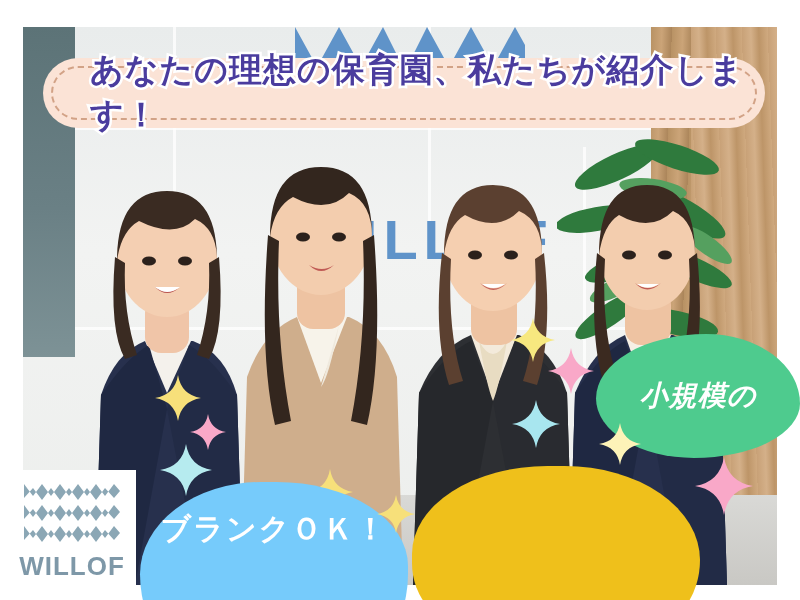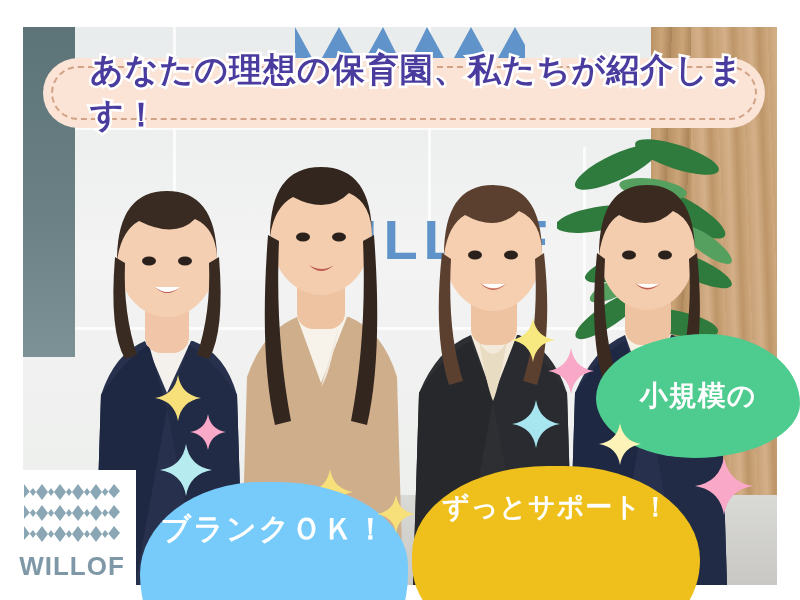--- a/index.html
+++ b/index.html
@@ -55,21 +55,21 @@
           font-size:33px;font-weight:bold;color:#4a3c9e;letter-spacing:1px;
           -webkit-text-stroke:5px #ffffff;paint-order:stroke fill;
           font-family:"Liberation Sans","DejaVu Sans",sans-serif;padding-left:47px;}
 
   
   .blob{position:absolute;display:flex;align-items:center;justify-content:center;
         text-align:center;color:#ffffff;font-weight:bold;line-height:1.16;
         font-family:"Liberation Sans","DejaVu Sans",sans-serif;}
 
   .blob-green{left:596px;top:334px;width:204px;height:124px;background:#4ecb8e;
-        border-radius:54% 46% 52% 48%/52% 56% 44% 48%;font-size:28px;letter-spacing:1px;}
+        border-radius:54% 46% 52% 48%/52% 56% 44% 48%;font-size:28px;letter-spacing:1px;font-style:italic;}
 
   .blob-pink{left:224px;top:392px;width:332px;height:92px;background:#f985b0;
         border-radius:34% 60% 38% 56%/62% 56% 44% 38%;font-size:29px;letter-spacing:1px;
         padding-bottom:4px;}
 
   .blob-blue{left:140px;top:482px;width:268px;height:118px;background:#76cbfb;
         border-radius:48% 52% 10% 10%/66% 60% 40% 40%;font-size:30px;letter-spacing:2px;
         align-items:flex-start;padding-top:30px;}
 
   .blob-yellow{left:412px;top:466px;width:288px;height:134px;background:#efc01b;
@@ -256,21 +256,20 @@
     </div>
   </div>
 
 
   <div class="blob blob-blue">
     <div>ブランクＯＫ！</div>
   </div>
 
   <div class="blob blob-yellow">
     <div>
-      <div>ずっとサポート！</div>
     </div>
   </div>
 
   <div class="spark" style="left:599px;top:423px;">
     <svg width="42" height="42" viewBox="0 0 100 100">
         <path d="M50 0 Q57 43 100 50 Q57 57 50 100 Q43 57 0 50 Q43 43 50 0Z" fill="#fdf3b8"></path>
       </svg>
   </div>
   <div class="spark" style="left:695px;top:457px;">
     <svg width="58" height="58" viewBox="0 0 100 100">

